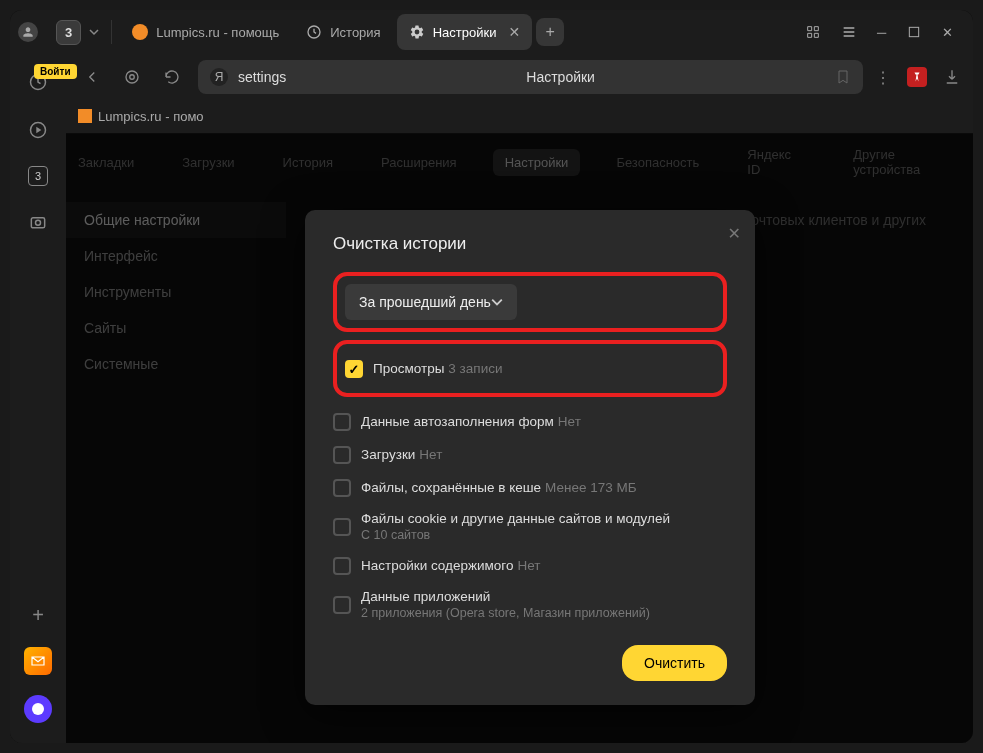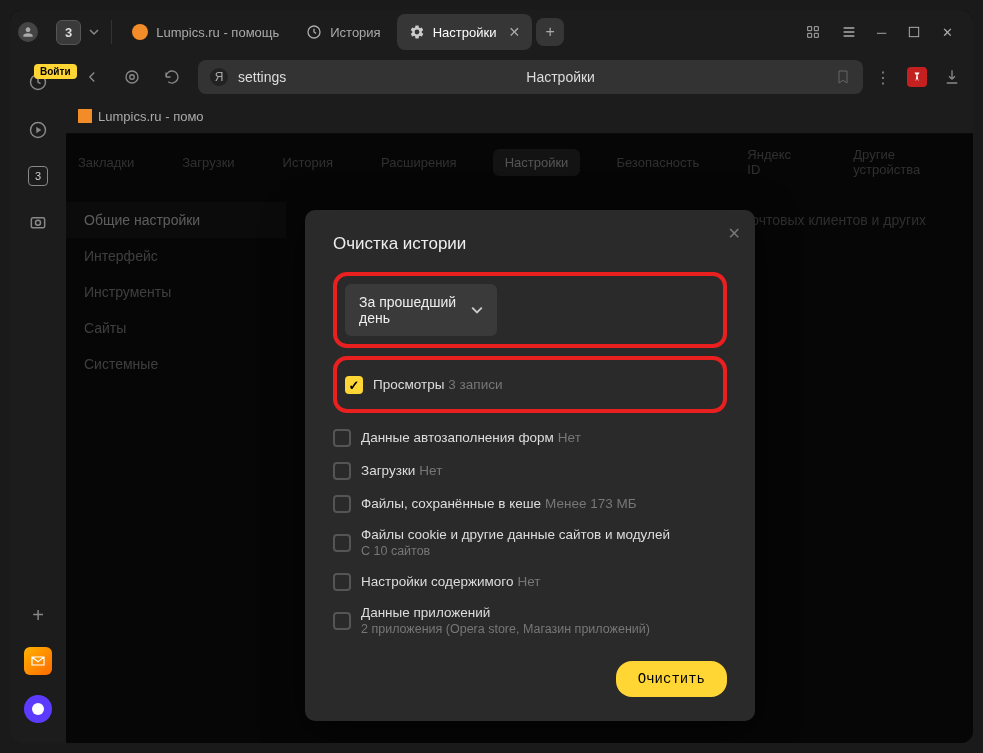--- a/index.html
+++ b/index.html
@@ -68,30 +68,30 @@
 .nav-item.active { background: #1a1a1a; color: #ccc; }
 .settings-main { flex: 1; padding: 20px 40px; color: #888; font-size: 14px; }
 .settings-main .desc { color: #666; max-width: 600px; line-height: 1.5; }
 .link-item { color: #3a7abd; padding: 8px 0; font-size: 14px; margin-left: 40px; }
 
 
 .modal { position: absolute; top: 200px; left: 295px; width: 450px; background: #2a2a2a; border-radius: 10px; padding: 24px 28px; z-index: 10; box-shadow: 0 10px 40px rgba(0,0,0,0.6); }
 .modal-title { font-size: 17px; color: #eee; margin-bottom: 18px; }
 .modal-close { position: absolute; top: 14px; right: 14px; color: #777; font-size: 16px; cursor: pointer; }
 .hl-box { border: 4px solid #ea2020; border-radius: 14px; padding: 8px; margin-bottom: 8px; }
-.dropdown { background: #3a3a3a; border-radius: 6px; padding: 10px 14px; display: flex; align-items: center; justify-content: space-between; font-size: 14px; color: #eee; width: 152px; }
+.dropdown { background: #3a3a3a; border-radius: 6px; padding: 10px 14px; display: flex; align-items: center; justify-content: space-between; font-size: 14px; color: #eee; width: 172px; }
 .check-row { display: flex; align-items: center; gap: 10px; padding: 7px 0; font-size: 13.5px; }
 .checkbox { width: 18px; height: 18px; border: 2px solid #555; border-radius: 4px; flex-shrink: 0; margin-top: 1px; }
 .checkbox.checked { background: #ffd633; border-color: #ffd633; display: flex; align-items: center; justify-content: center; }
 .checkbox.checked::after { content: "✓"; color: #000; font-size: 13px; font-weight: bold; }
 .check-label { color: #ddd; }
 .check-meta { color: #777; margin-left: 4px; }
 .check-sub { color: #777; font-size: 12.5px; margin-top: 2px; }
 .modal-actions { display: flex; gap: 12px; justify-content: flex-end; margin-top: 18px; }
-.btn { padding: 10px 22px; border-radius: 16px; font-size: 14px; border: none; cursor: pointer; font-family: Liberation Mono, monospace; }
+.btn { padding: 10px 22px; border-radius: 16px; font-size: 14px; border: none; cursor: pointer; }
 .btn-primary { background: #ffd633; color: #000; font-weight: 500; }
 .btn-secondary { background: #444; color: #ddd; }
 
 svg { display: block; }
 </style>
 </head>
 <body>
 
 <div class="window-frame">
 

